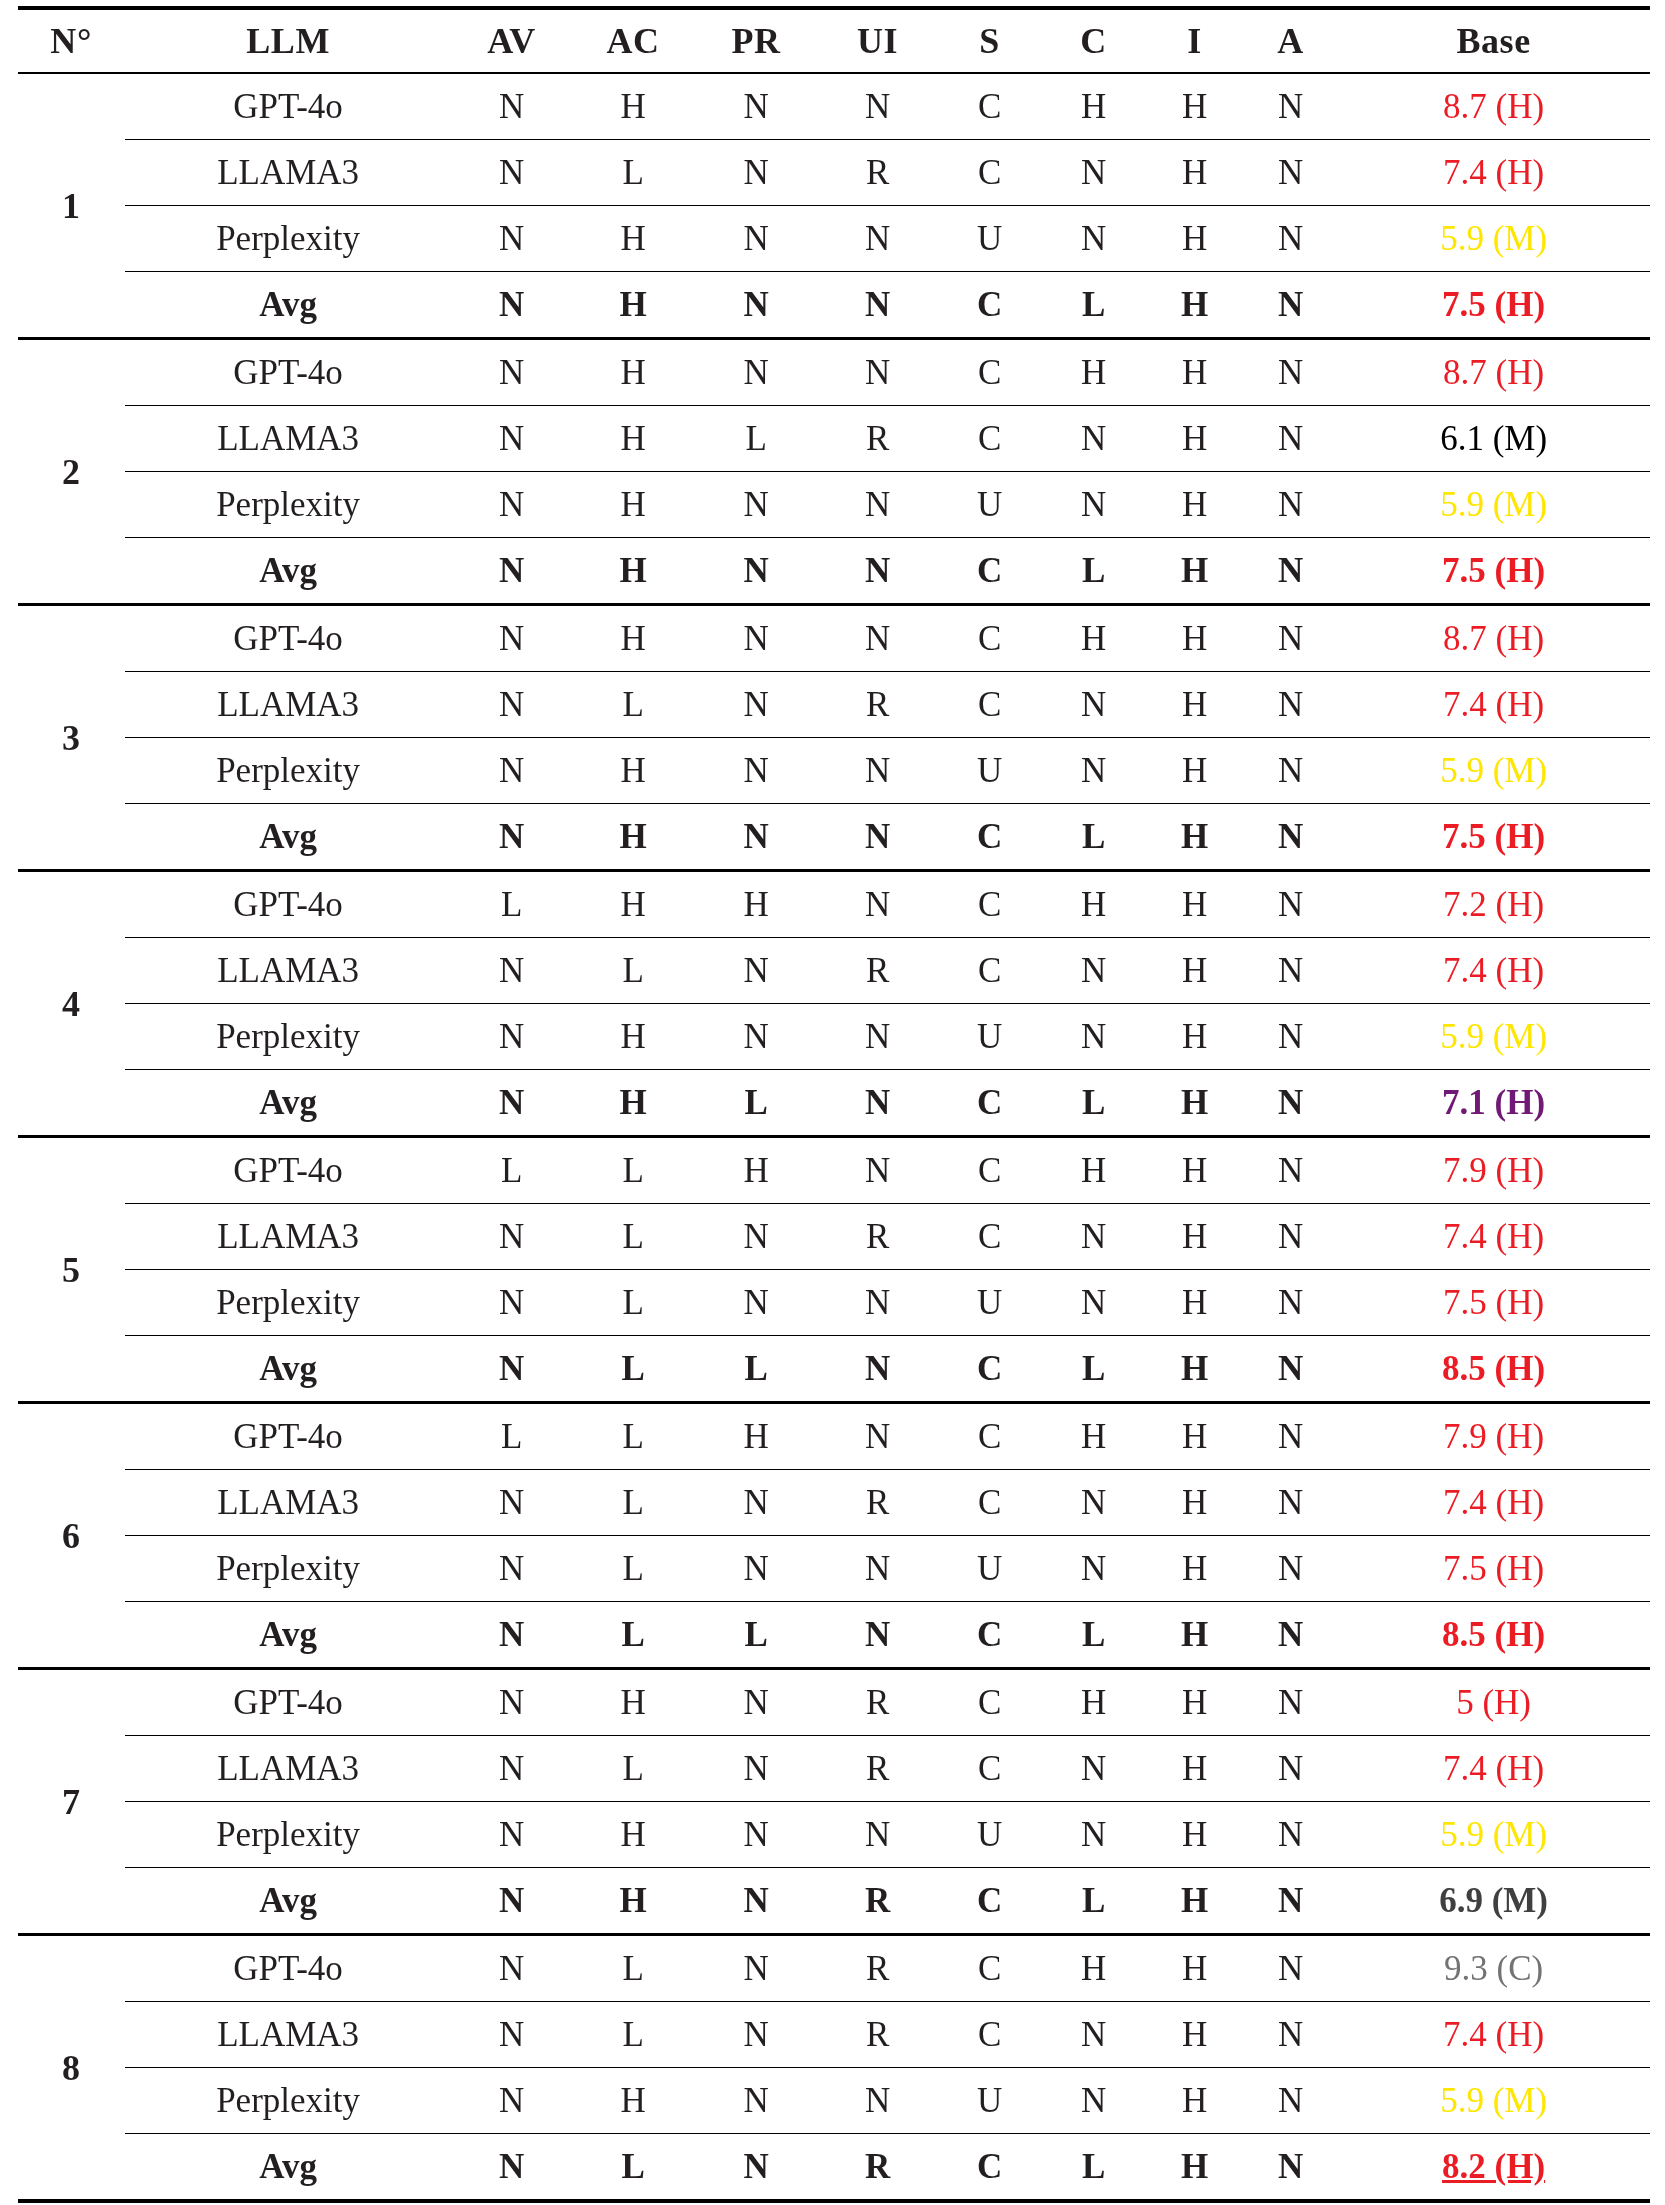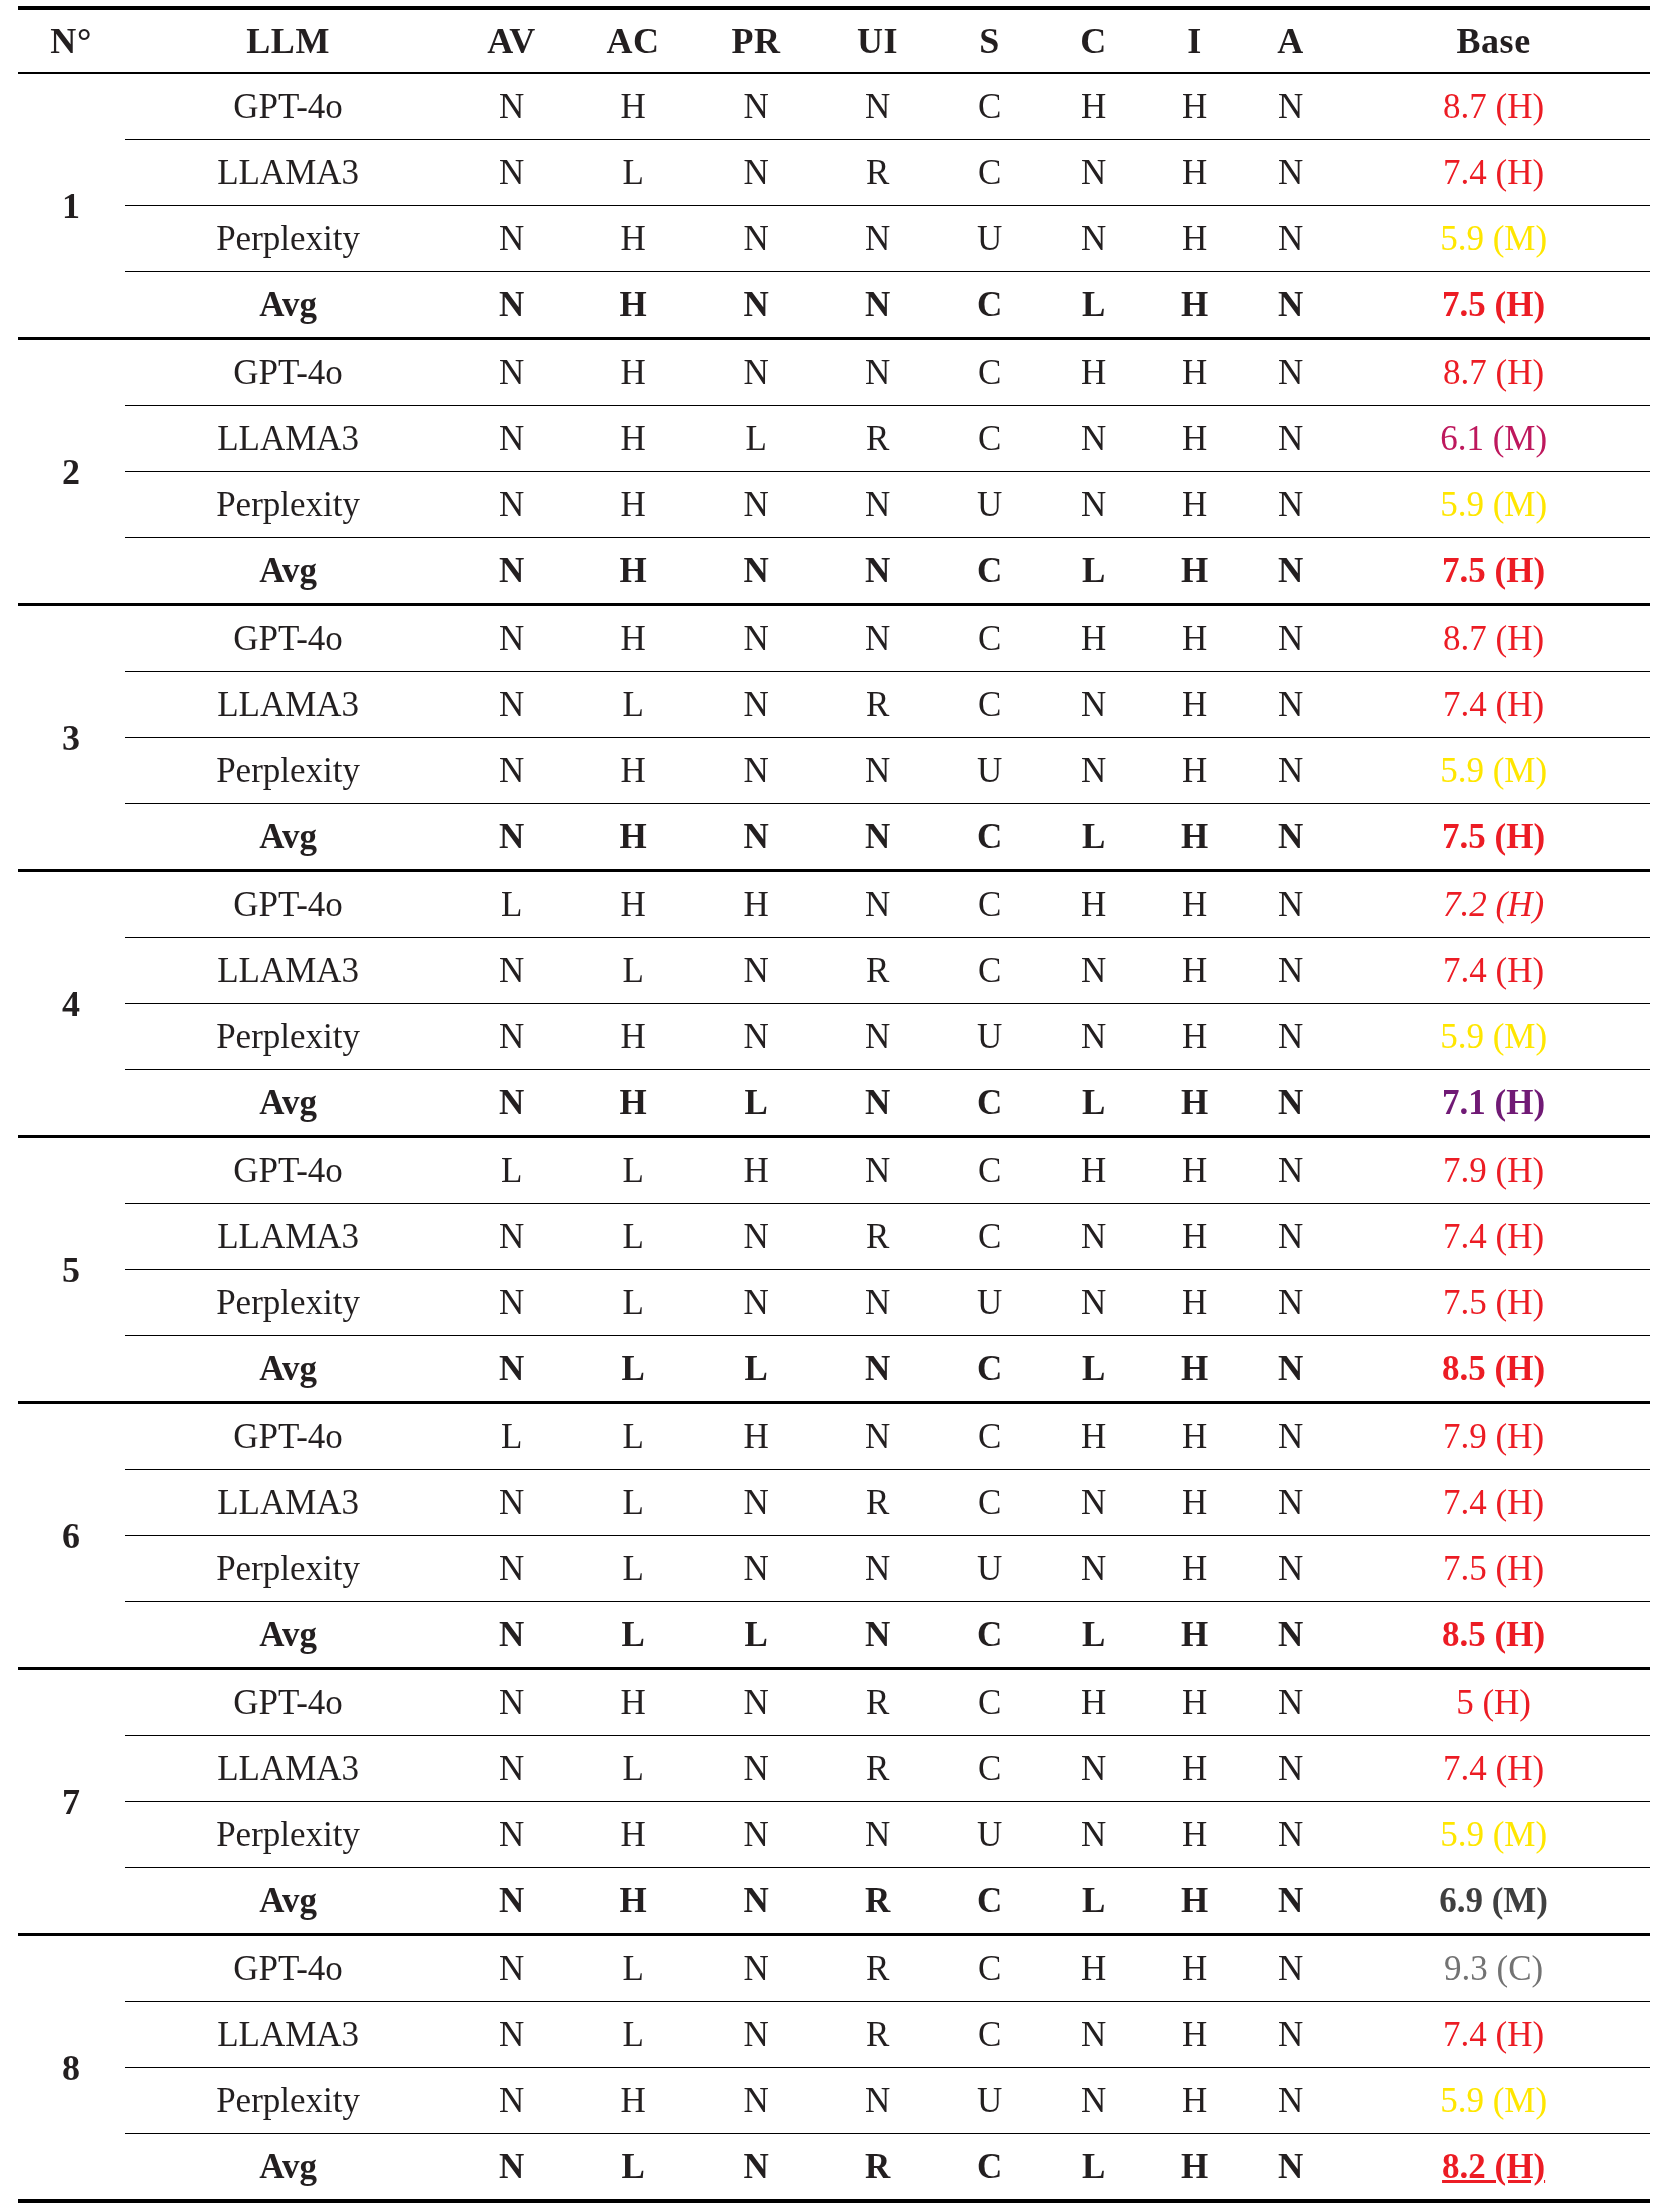--- a/index.html
+++ b/index.html
@@ -165,21 +165,21 @@
         <tr class="inner">
           <td>LLAMA3</td>
           <td>N</td>
           <td>H</td>
           <td>L</td>
           <td>R</td>
           <td>C</td>
           <td>N</td>
           <td>H</td>
           <td>N</td>
-          <td style="color: #be185d;">6.1 (M)</td>
+          <td style="color: #000000;">6.1 (M)</td>
         </tr>
         <tr class="inner">
           <td>Perplexity</td>
           <td>N</td>
           <td>H</td>
           <td>N</td>
           <td>N</td>
           <td>U</td>
           <td>N</td>
           <td>H</td>
@@ -251,21 +251,21 @@
           <td rowspan="4" class="num">4</td>
           <td>GPT-4o</td>
           <td>L</td>
           <td>H</td>
           <td>H</td>
           <td>N</td>
           <td>C</td>
           <td>H</td>
           <td>H</td>
           <td>N</td>
-          <td style="color: rgb(236, 28, 36); font-style: italic;">7.2 (H)</td>
+          <td style="color: rgb(236, 28, 36);">7.2 (H)</td>
         </tr>
         <tr class="inner">
           <td>LLAMA3</td>
           <td>N</td>
           <td>L</td>
           <td>N</td>
           <td>R</td>
           <td>C</td>
           <td>N</td>
           <td>H</td>

